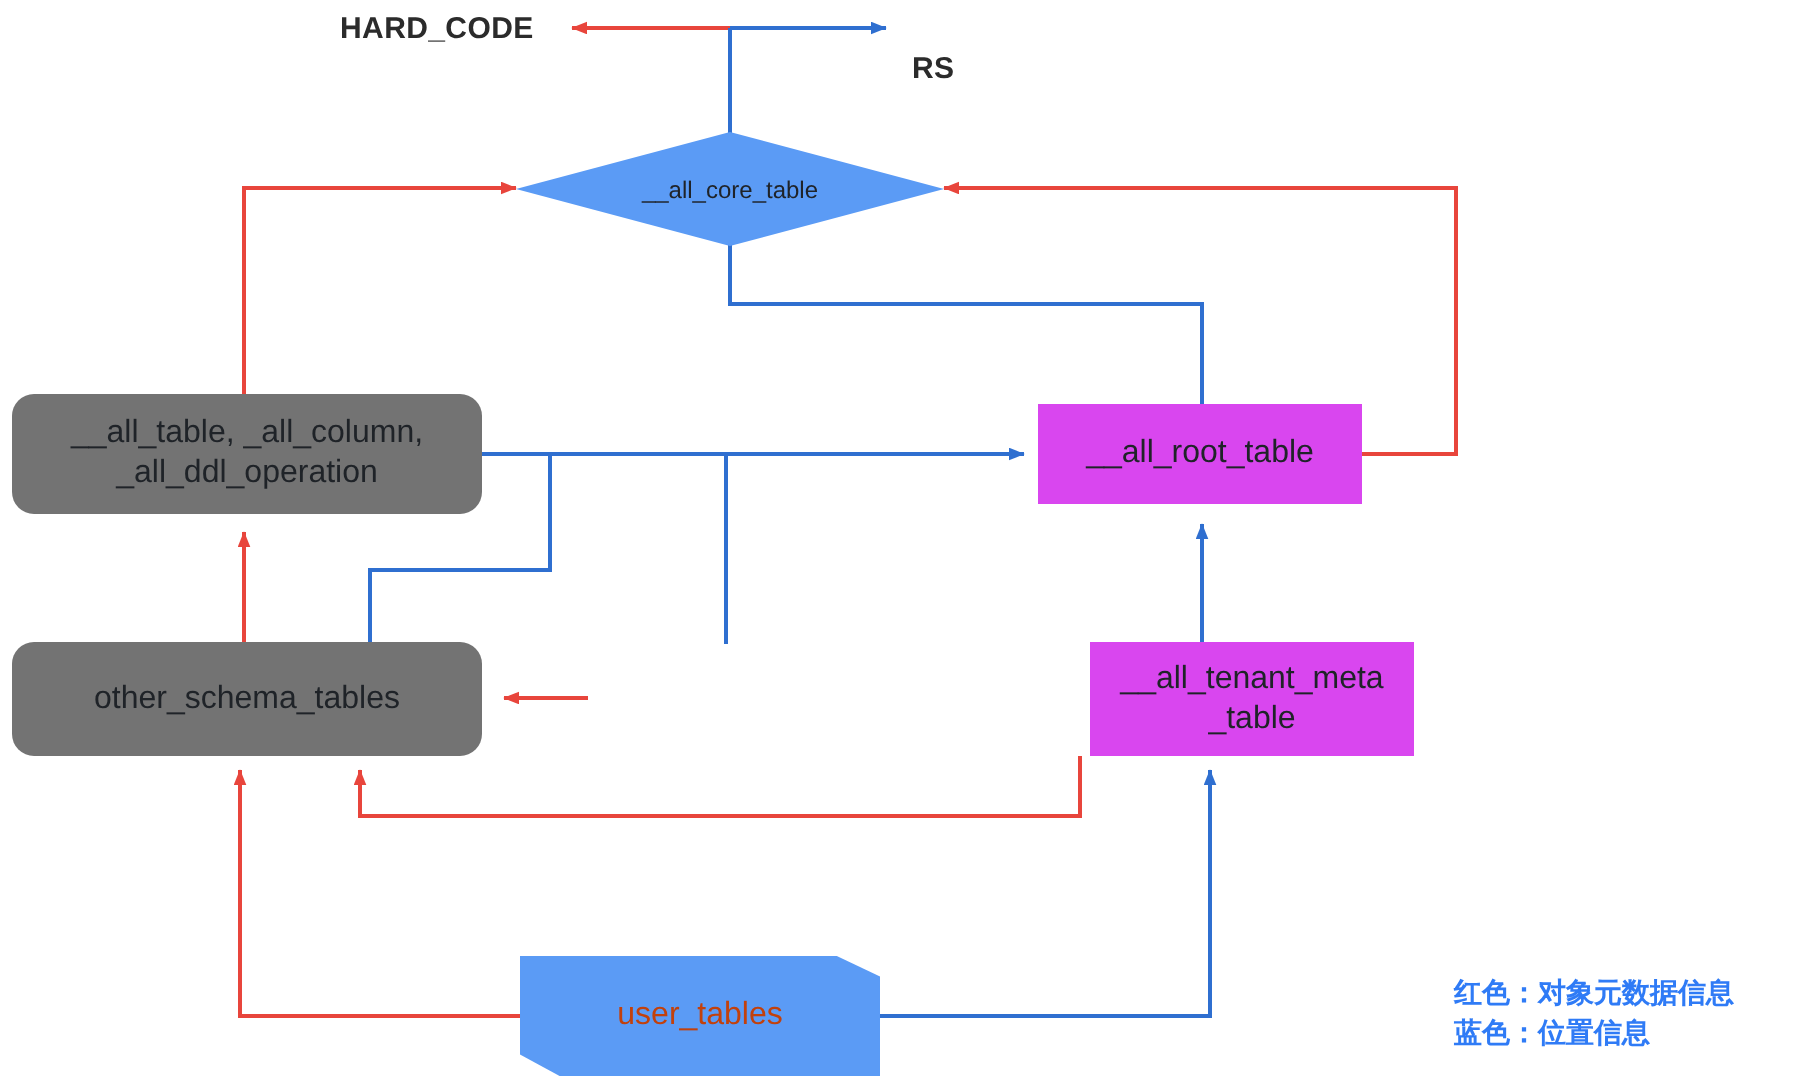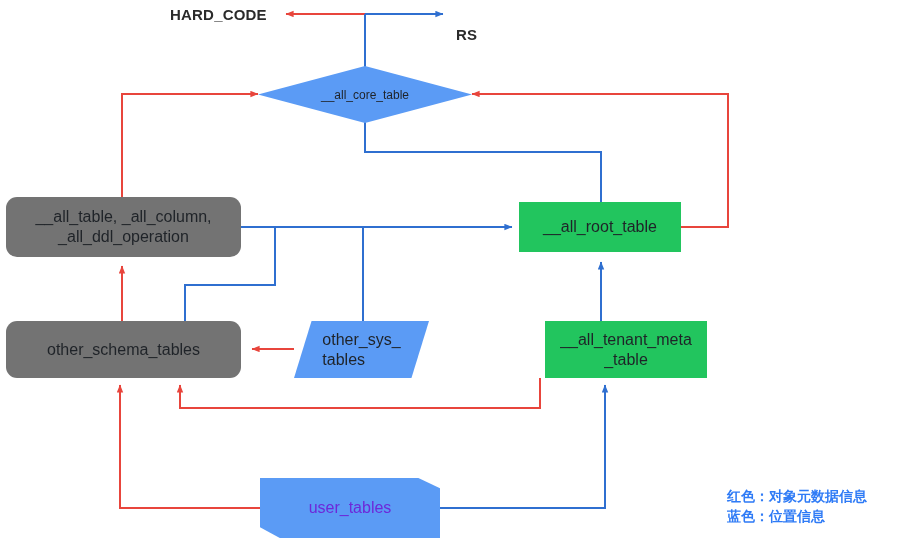--- a/index.html
+++ b/index.html
@@ -32,21 +32,21 @@
     align-items: center;
     justify-content: center;
     text-align: center;
     color: #1f2328;
     font-size: 16px;
     line-height: 1.22;
     z-index: 3;
     white-space: pre-line;
   }
   .node-rect {
-    background: #22c55e;
+    background: #d946ef;
   }
   .node-round {
     background: #737373;
     border-radius: 11px;
   }
   .node-diamond-wrap {
     position: absolute;
     z-index: 3;
   }
   .node-diamond-shape {
@@ -102,21 +102,21 @@
     background: #5b9bf5;
     clip-path: polygon(0% 0%, 88% 0%, 100% 17%, 100% 100%, 11% 100%, 0% 82%);
   }
   .node-card-label {
     position: absolute;
     left: 0; top: 0;
     width: 100%; height: 100%;
     display: flex;
     align-items: center;
     justify-content: center;
-    color: #6d28d9;
+    color: #c2410c;
     font-size: 16px;
     z-index: 2;
   }
   .endpoint-label {
     position: absolute;
     font-weight: bold;
     font-size: 15px;
     color: #2b2b2b;
     letter-spacing: 0.2px;
     z-index: 4;
@@ -193,25 +193,20 @@
   </div>
 
   <div class="node node-rect" style="left:519px; top:202px; width:162px; height:50px;">
     <span>__all_root_table</span>
   </div>
 
   <div class="node node-round" style="left:6px; top:321px; width:235px; height:57px;">
     <span>other_schema_tables</span>
   </div>
 
-  <div class="node-para-wrap" style="left:294px; top:321px; width:135px; height:57px;">
-    <div class="node-para-shape"></div>
-    <div class="node-para-label">other_sys_
-tables</div>
-  </div>
 
   <div class="node node-rect" style="left:545px; top:321px; width:162px; height:57px;">
     <span>__all_tenant_meta
 _table</span>
   </div>
 
   <div class="node-card-wrap" style="left:260px; top:478px; width:180px; height:60px;">
     <div class="node-card-shape"></div>
     <div class="node-card-label">user_tables</div>
   </div>

